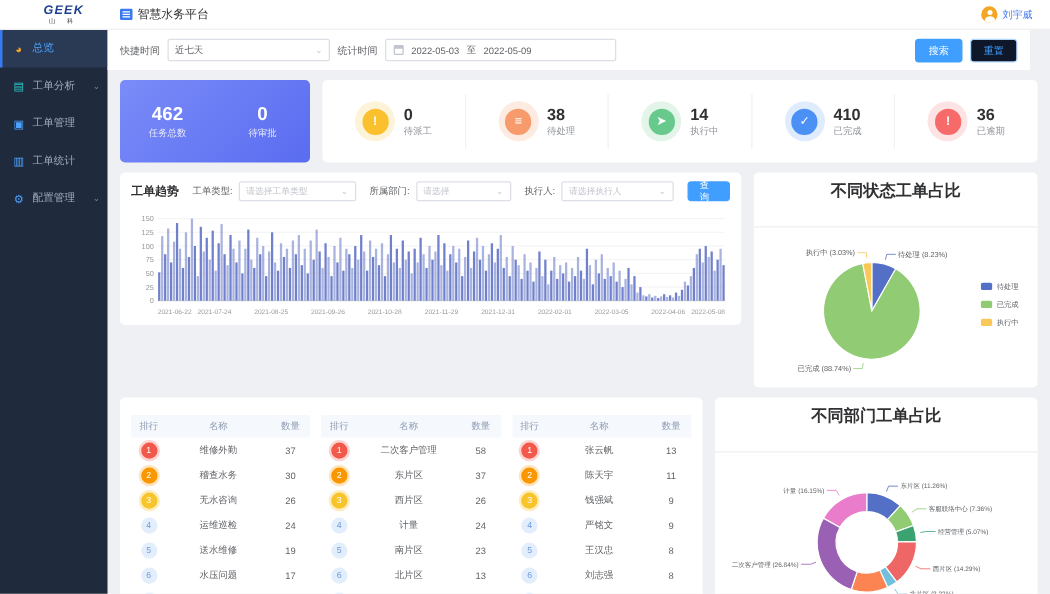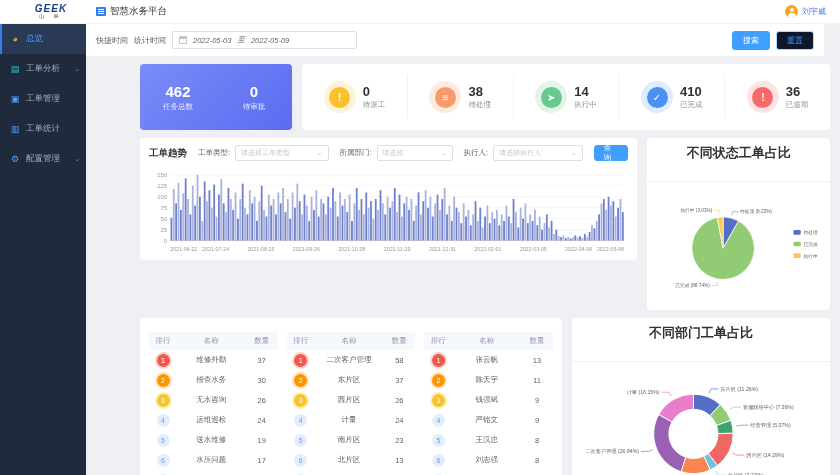--- a/index.html
+++ b/index.html
@@ -35,30 +35,30 @@
   
   .filterbar { position:absolute; top:24px; left:86px; right:16px; height:32px; background:#fff;
     display:flex; align-items:center; padding:0 10px; gap:6px; }
   .f-label { font-size:8px; color:#606266; white-space:nowrap; }
   .sel { height:18px; border:1px solid #dcdfe6; border-radius:2px; background:#fff;
     display:flex; align-items:center; padding:0 5px; font-size:7.5px; color:#606266; position:relative; }
   .sel .ph { color:#c0c4cc; }
   .sel .sel-caret { margin-left:auto; color:#c0c4cc; font-size:7px; padding-left:6px; }
   .sel-quick { width:130px; }
   .datebox { width:185px; height:18px; border:1px solid #dcdfe6; border-radius:2px;
-    display:flex; align-items:center; gap:6px; padding:0 6px; font-size:7.5px; color:#606266;font-style:italic; }
+    display:flex; align-items:center; gap:6px; padding:0 6px; font-size:7.5px; color:#606266; }
   .cal-ico { width:8px; height:8px; border:1px solid #c0c4cc; border-top:3px solid #c0c4cc; border-radius:1px; }
   .f-spacer { flex:1; }
   .btn { height:19px; border-radius:3px; font-size:8px; padding:0 10px; display:flex; align-items:center; cursor:pointer; }
   .btn-primary { background:#409eff; color:#fff; border:1px solid #409eff; }
   .btn-plain { background:#0f172a; color:#409eff; border:1px solid #b3d8ff; }
 
   
   .content { position:absolute; top:56px; left:86px; right:0; bottom:0; padding:8px 10px; overflow:hidden; }
-  .row { display:flex; gap:10px;margin-left:44px; }
+  .row { display:flex; gap:10px; }
 
   
   .blue-card { width:152px; height:66px; border-radius:4px; color:#fff;
     background:linear-gradient(135deg,#7a8cf8,#5a6cf0); display:flex; align-items:center; }
   .blue-card .bc-col { flex:1; text-align:center; }
   .bc-val { font-size:15px; font-weight:bold; }
   .bc-lab { font-size:7.5px; color:rgba(255,255,255,.85); margin-top:2px; }
   .stats-card { flex:1; height:66px; background:#fff; border-radius:4px; display:flex; align-items:center; }
   .stat { flex:1; display:flex; align-items:center; justify-content:center; gap:7px; height:44px; }
   .stat + .stat { border-left:1px solid #f2f2f2; }
@@ -148,20 +148,24 @@
   </div>
   <div class="side-item">
     <span class="s-ico ico-blue">⚙</span>
     <span>配置管理</span>
     <span class="caret">⌄</span>
   </div>
 </div>
 
 <div class="filterbar">
   <span class="f-label">快捷时间</span>
+  <div class="sel sel-quick">
+    <span>近七天</span>
+    <span class="sel-caret">⌄</span>
+  </div>
   <span class="f-label">统计时间</span>
   <div class="datebox">
     <span class="cal-ico"></span>
     <span>2022-05-03</span>
     <span>至</span>
     <span>2022-05-09</span>
   </div>
   <div class="f-spacer"></div>
   <div class="btn btn-primary">搜索</div>
   <div class="btn btn-plain">重置</div>

